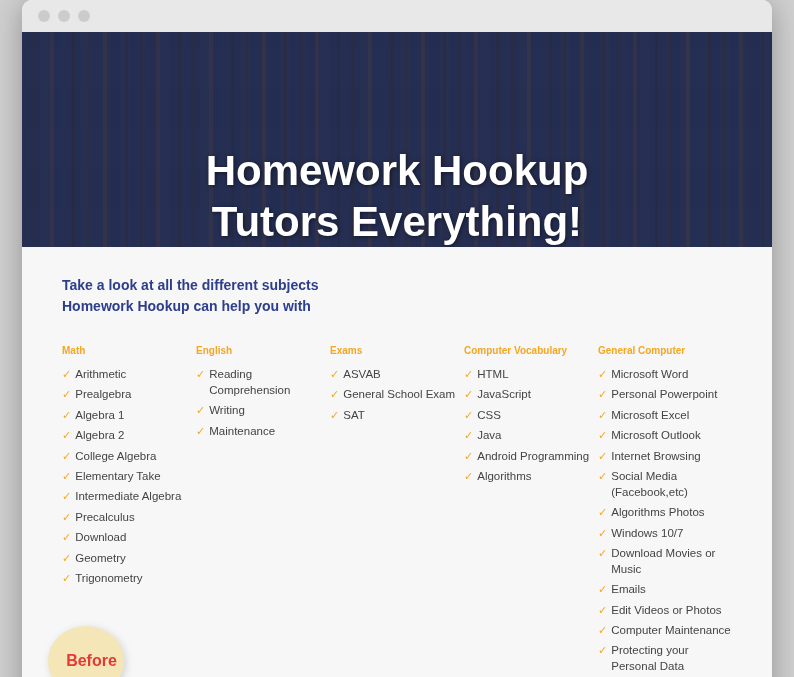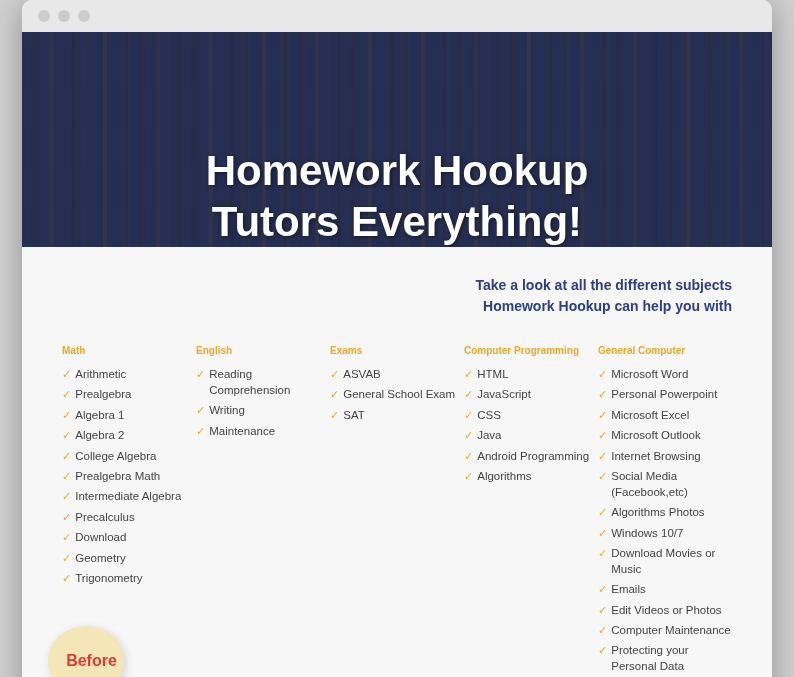--- a/index.html
+++ b/index.html
@@ -106,21 +106,21 @@
       font-family: Arial, sans-serif;
     }
 
     
     .content {
       padding: 28px 40px 36px;
       background: #f7f7f7;
     }
 
     .subtitle {
-      text-align: right;
+      text-align: left;
       color: #2c3e8c;
       font-size: 14px;
       font-weight: bold;
       line-height: 1.5;
       margin-bottom: 28px;
     }
 
     .columns {
       display: flex;
       gap: 0;
@@ -229,21 +229,21 @@
             <li>
               <span class="check">✓</span>
               <span>Algebra 2</span>
             </li>
             <li>
               <span class="check">✓</span>
               <span>College Algebra</span>
             </li>
             <li>
               <span class="check">✓</span>
-              <span>Prealgebra Math</span>
+              <span>Elementary Take</span>
             </li>
             <li>
               <span class="check">✓</span>
               <span>Intermediate Algebra</span>
             </li>
             <li>
               <span class="check">✓</span>
               <span>Precalculus</span>
             </li>
             <li>
@@ -288,21 +288,21 @@
               <span class="check">✓</span>
               <span>General School Exam</span>
             </li>
             <li>
               <span class="check">✓</span>
               <span>SAT</span>
             </li>
           </ul>
         </div>
         <div class="column">
-          <div class="column-title">Computer Programming</div>
+          <div class="column-title">Computer Vocabulary</div>
           <ul>
             <li>
               <span class="check">✓</span>
               <span>HTML</span>
             </li>
             <li>
               <span class="check">✓</span>
               <span>JavaScript</span>
             </li>
             <li>

